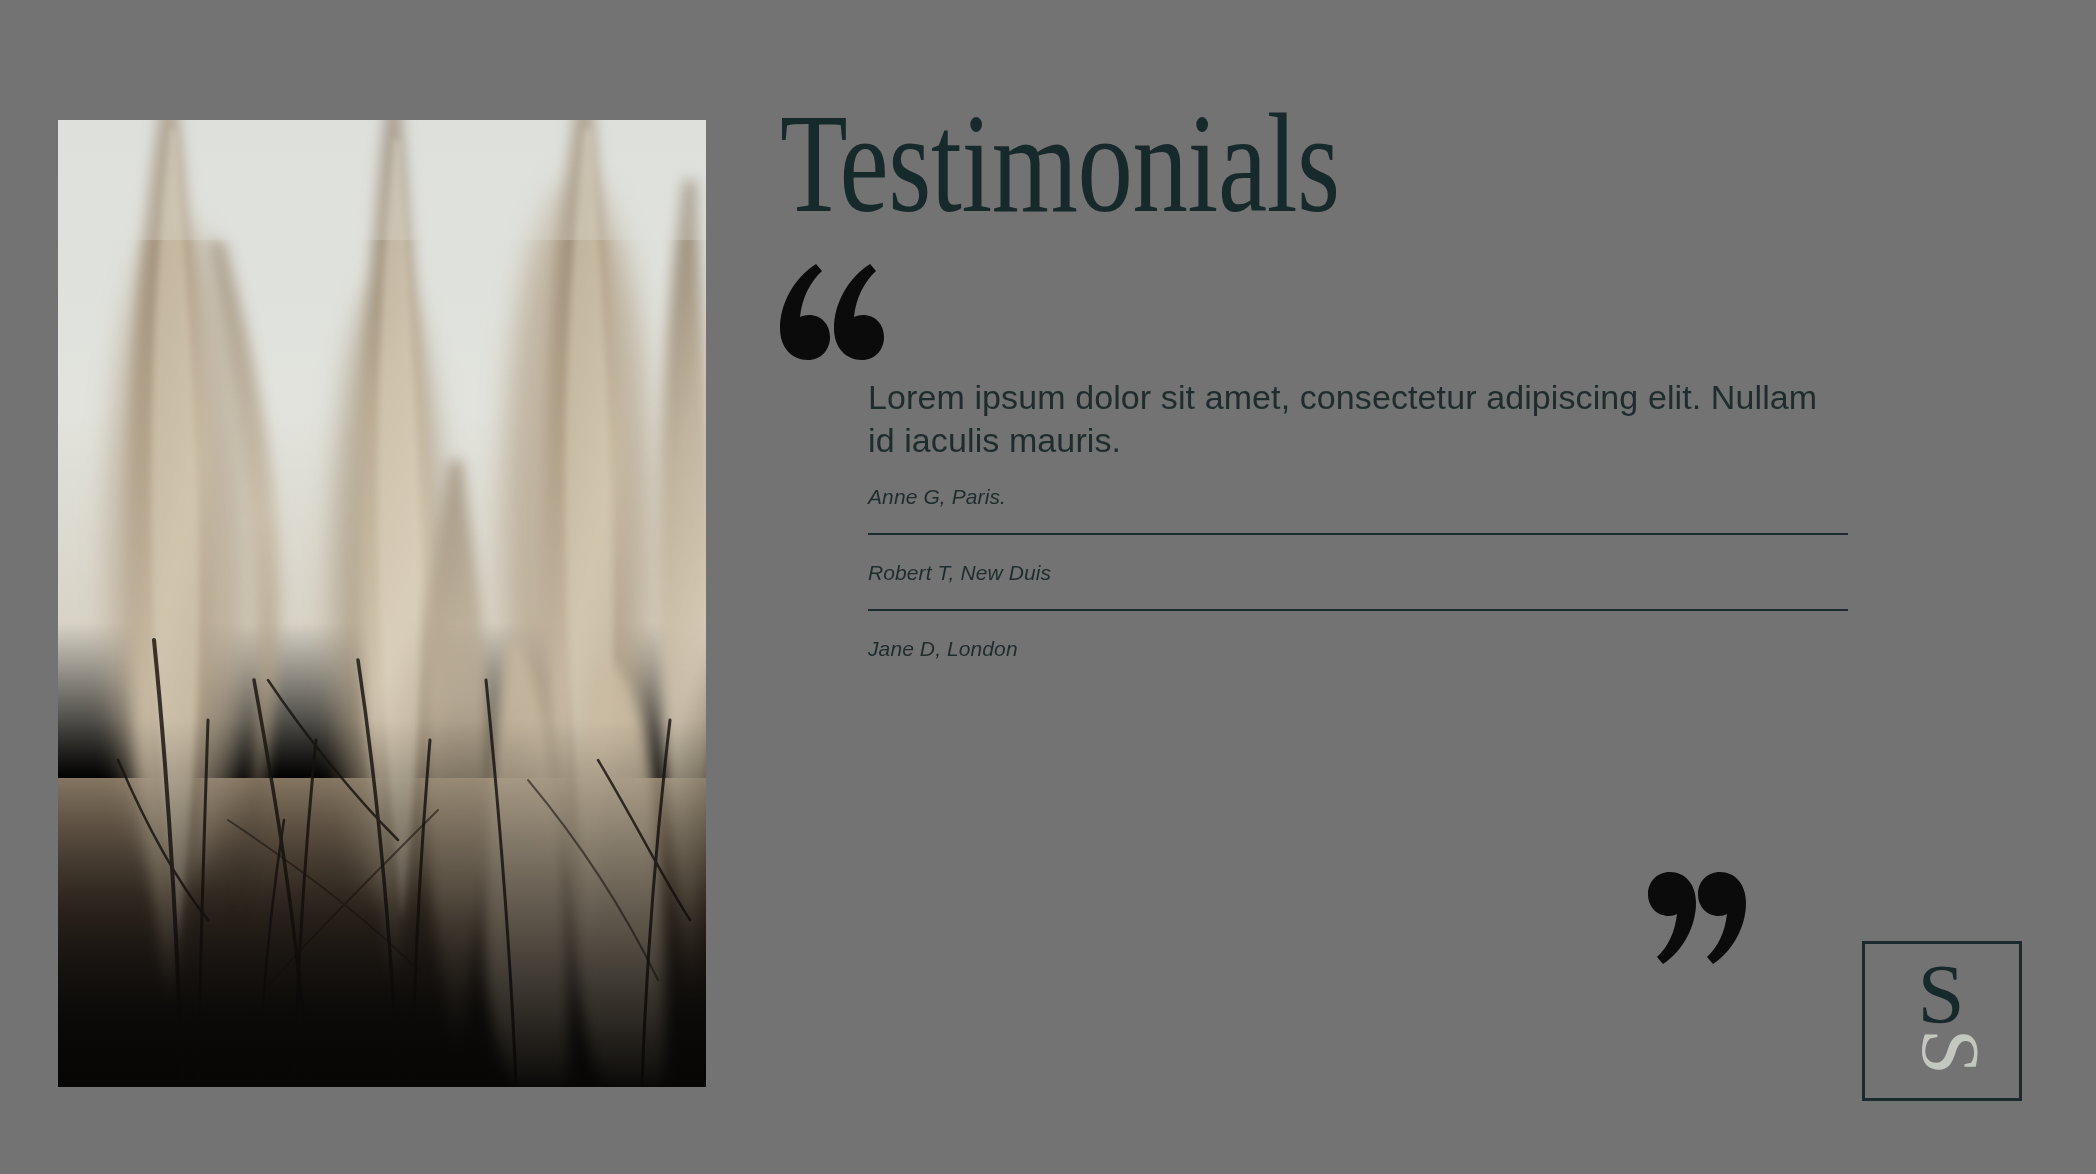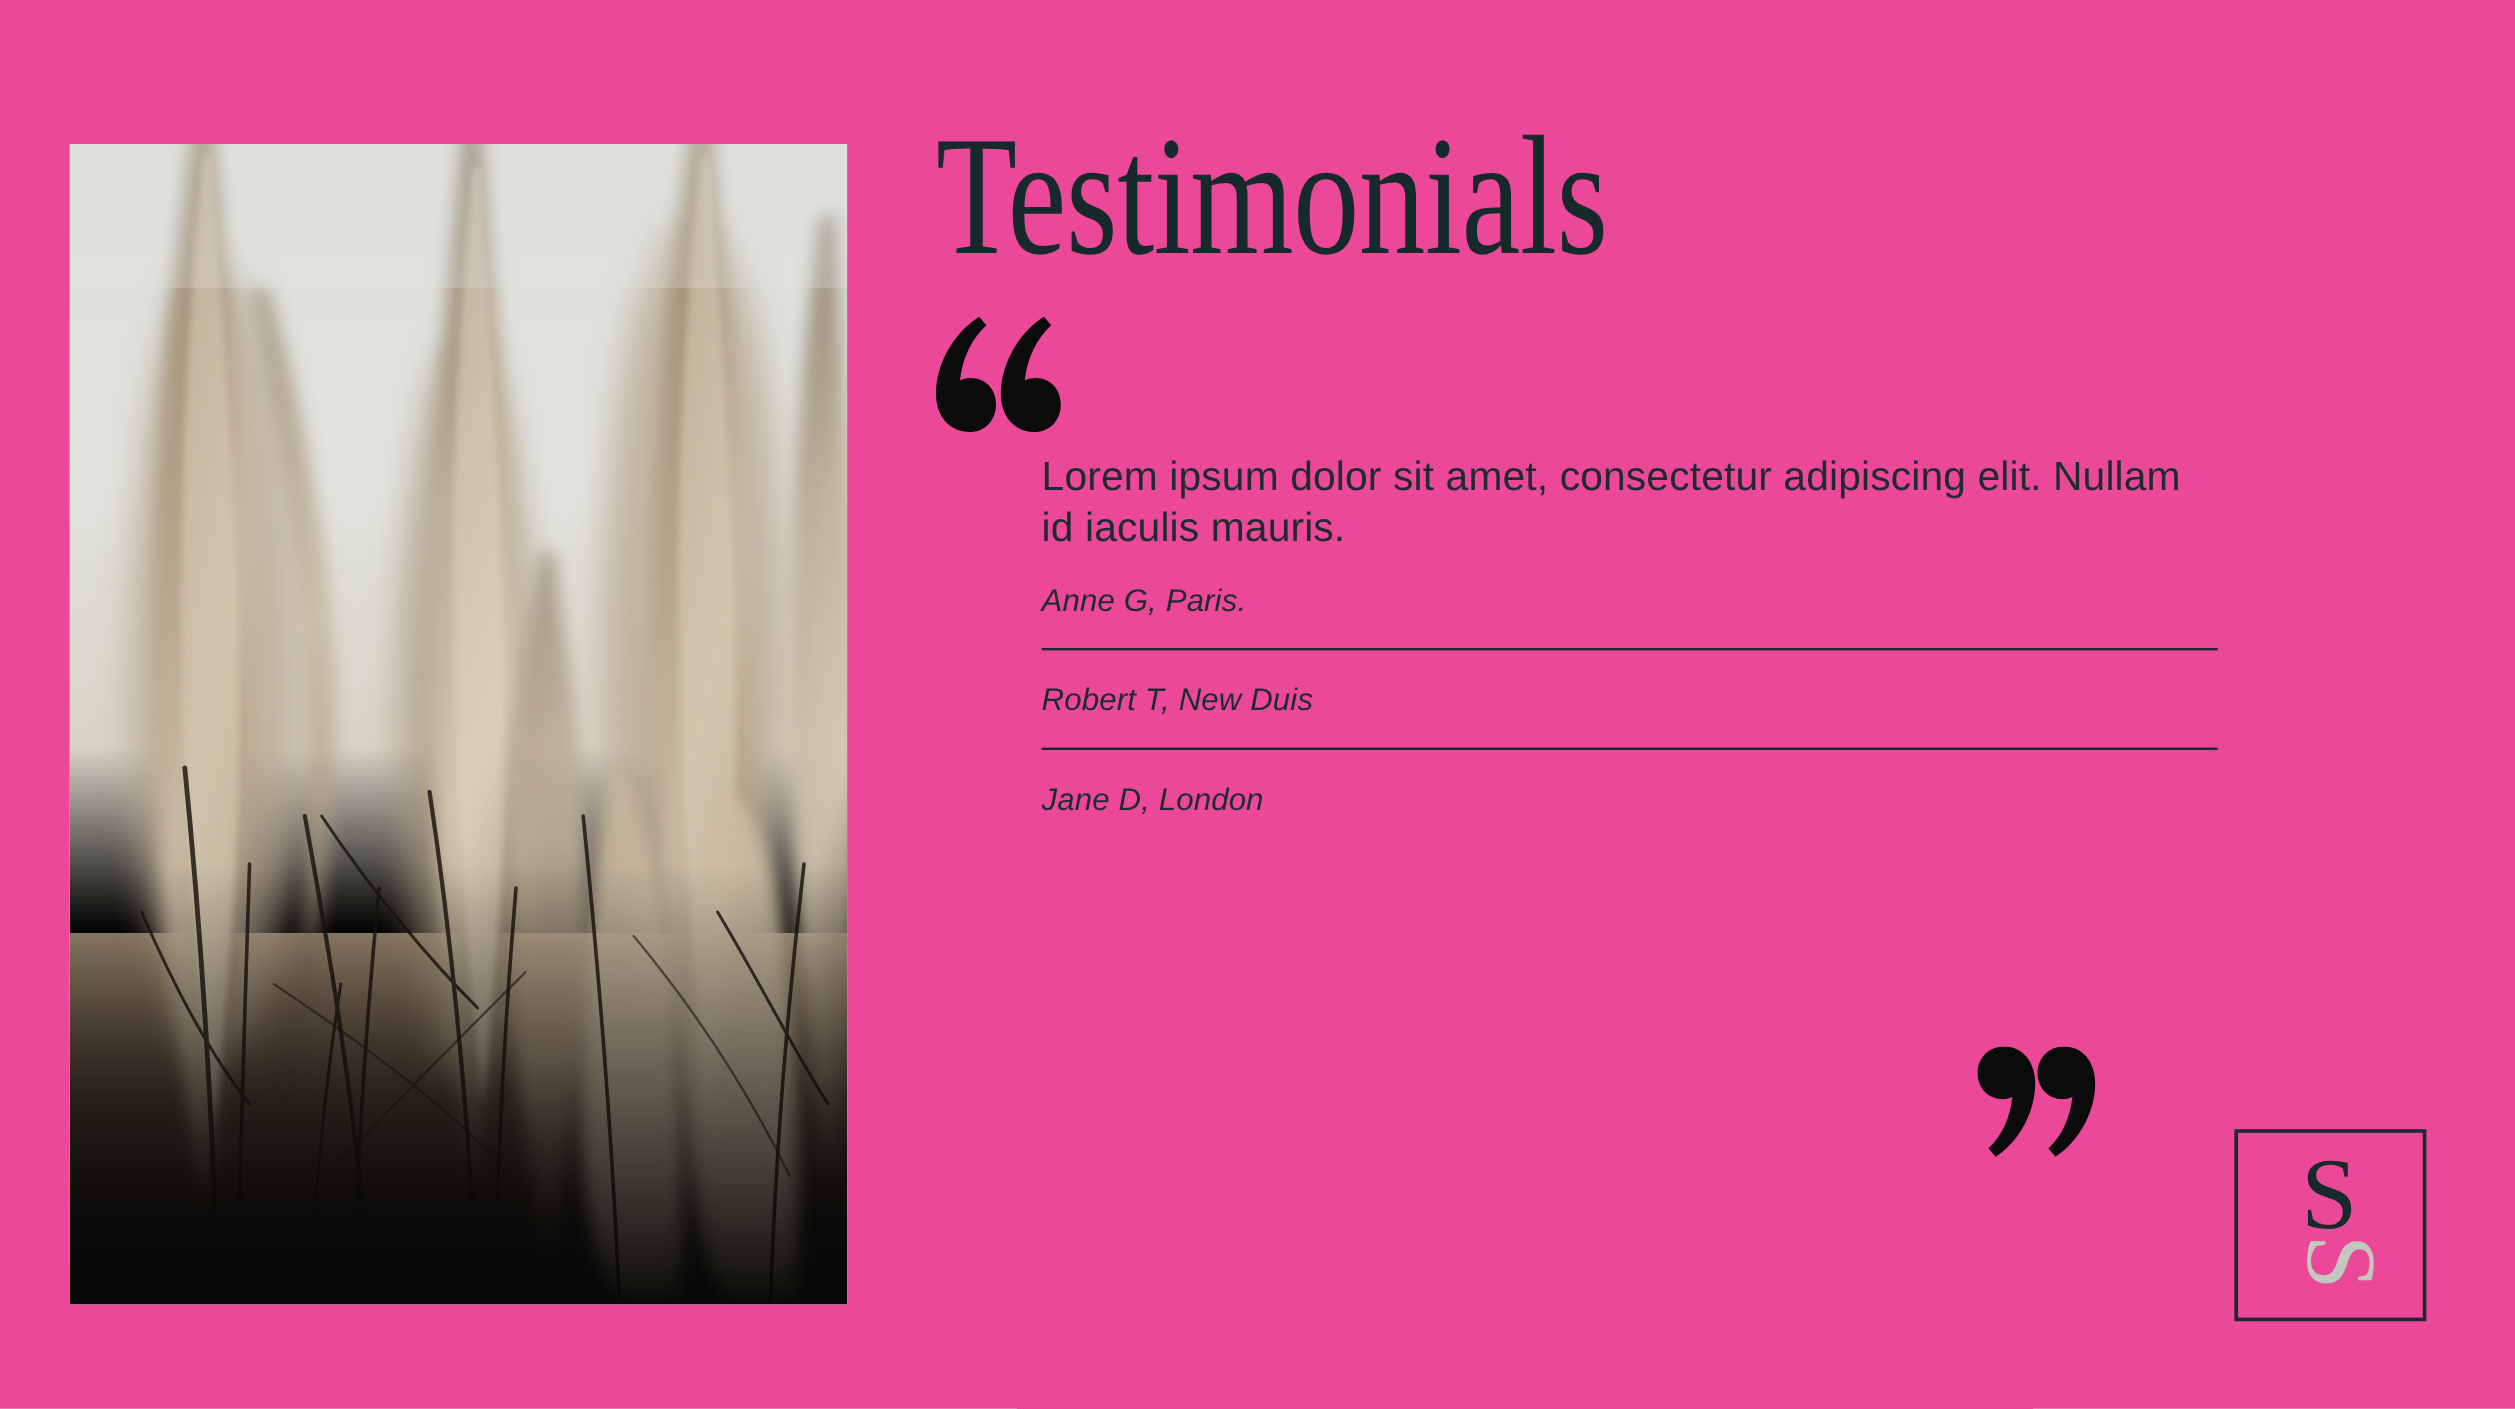--- a/index.html
+++ b/index.html
@@ -12,21 +12,21 @@
 
   body {
     background: #E6E4DE;
     font-family: "Liberation Sans", sans-serif;
     position: relative;
   }
 
   .slide {
     position: absolute;
     inset: 0;
-    background: #ec4899;
+    background: #737373;
   }
 
   
   .photo-frame {
     position: absolute;
     left: 58px;
     top: 120px;
     width: 648px;
     height: 967px;
     overflow: hidden;
@@ -78,21 +78,21 @@
 
   .t-quote {
     font-size: 34px;
     line-height: 1.26;
     font-weight: 300;
     color: #1E2C2E;
     letter-spacing: 0.1px;
   }
 
   .t-author {
-    font-size: 26px;
+    font-size: 21px;
     font-style: italic;
     font-weight: 400;
     color: #1E2C2E;
     margin-top: 23px;
     letter-spacing: 0.1px;
   }
 
   .t-divider {
     height: 0;
     border-top: 2px solid #1B2A2C;

